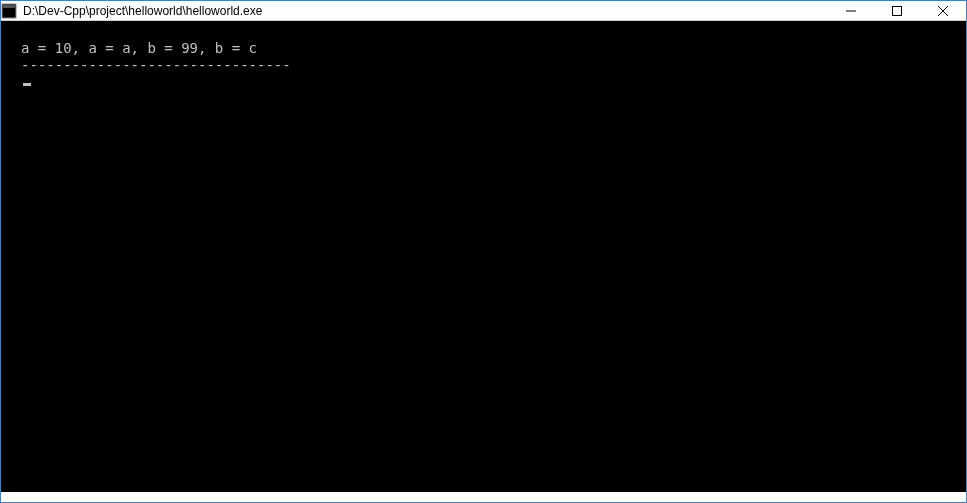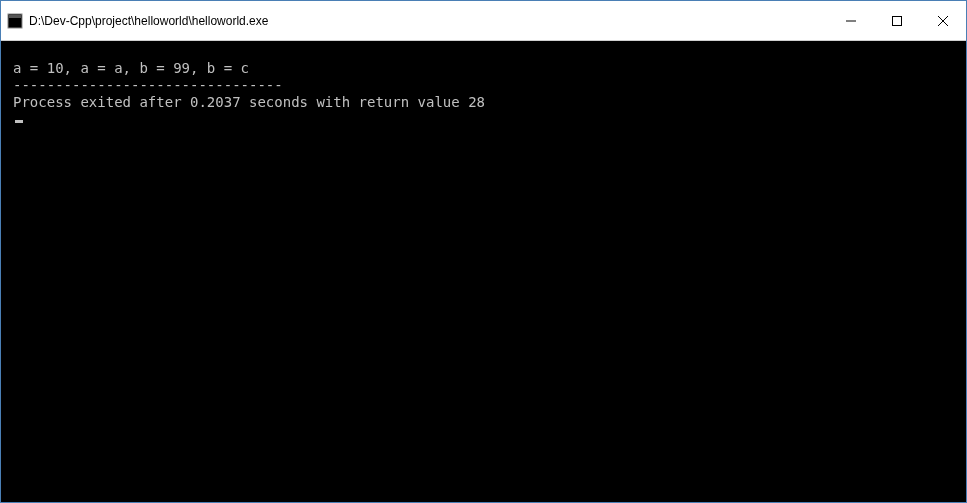--- a/index.html
+++ b/index.html
@@ -9,25 +9,24 @@
     }
     body {
       width: 967px;
       height: 503px;
       background: #ffffff;
       font-family: "Segoe UI", Tahoma, sans-serif;
       overflow: hidden;
       border: 1px solid #4a7fb5;
     }
     .titlebar {
-      height: 40px;
+      height: 20px;
       background: #ffffff;
       display: flex;
       align-items: center;
-      padding-left: 6px;
       border-bottom: 1px solid #d0d0d0;
     }
     .app-icon {
       width: 16px;
       height: 16px;
       margin-right: 6px;
       display: flex;
       align-items: center;
       justify-content: center;
     }
@@ -56,21 +55,21 @@
       cursor: pointer;
     }
     .win-btn svg {
       width: 10px;
       height: 10px;
     }
     .console-area {
       background: #000000;
       height: calc(100% - 30px);
       width: 100%;
-      padding: 2px 12px;
+      padding: 2px 20px;
       font-family: "NSimSun", "SimSun", "Consolas", monospace;
       font-size: 14px;
       line-height: 17px;
       color: #c0c0c0;
       white-space: pre;
       overflow: hidden;
       position: relative;
     }
     .console-line {
       display: block;
@@ -110,14 +109,14 @@
     <button class="win-btn close-btn">
       <svg viewBox="0 0 10 10">
         <line x1="0" y1="0" x2="10" y2="10" stroke="#000" stroke-width="1"></line>
         <line x1="10" y1="0" x2="0" y2="10" stroke="#000" stroke-width="1"></line>
       </svg>
     </button>
   </div>
 </div>
 
 <div class="console-area">
-<span class="console-line">a = 10, a = a, b = 99, b = c</span><span class="console-line">--------------------------------</span><span class="console-line">Process exited after 0.2037 seconds with return value 28</span><span class="cursor-block"></span>
+<span class="console-line">a = 10, a = a, b = 99, b = c</span><span class="console-line">--------------------------------</span><span class="cursor-block"></span>
 </div>
 
 </body></html>

